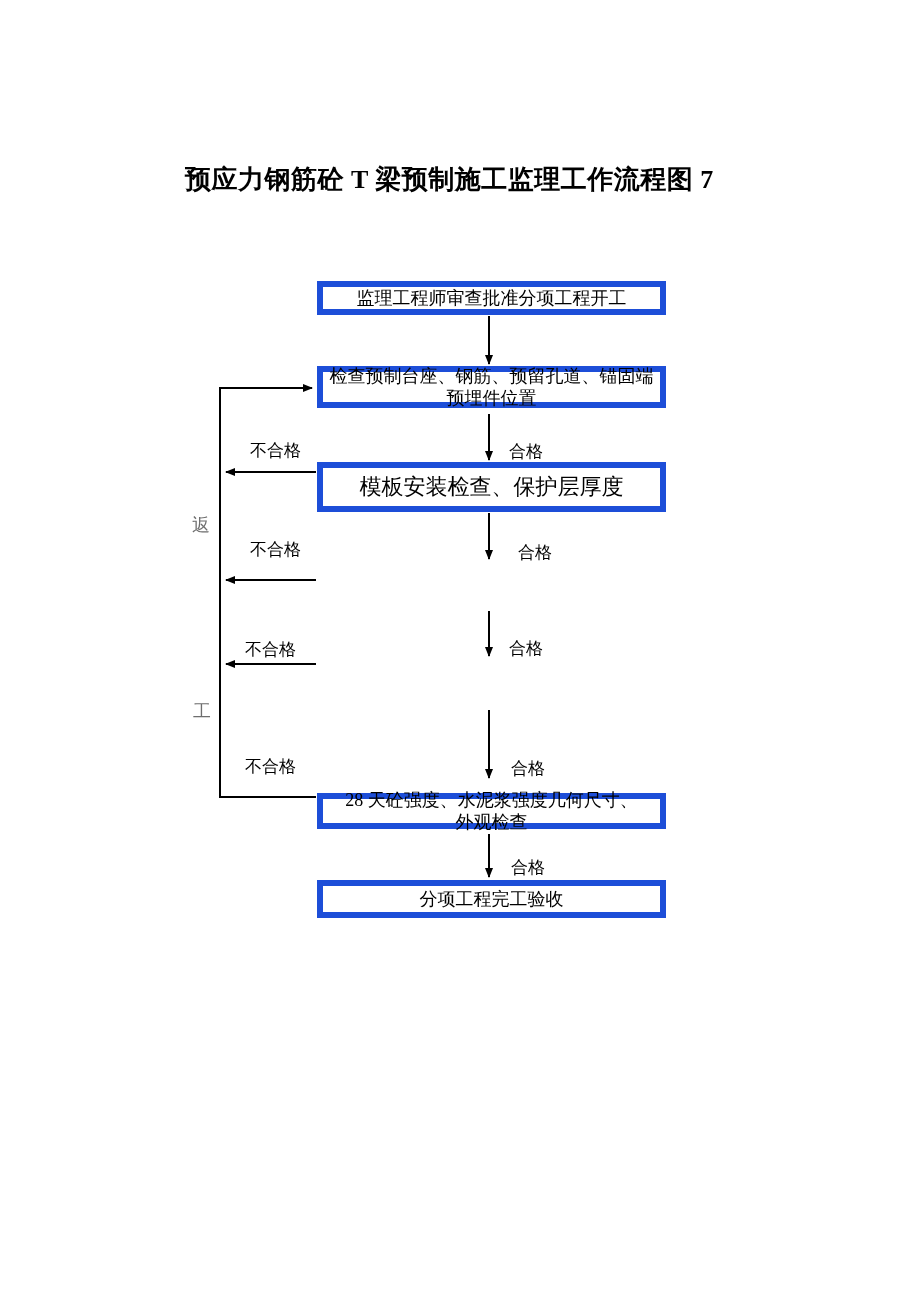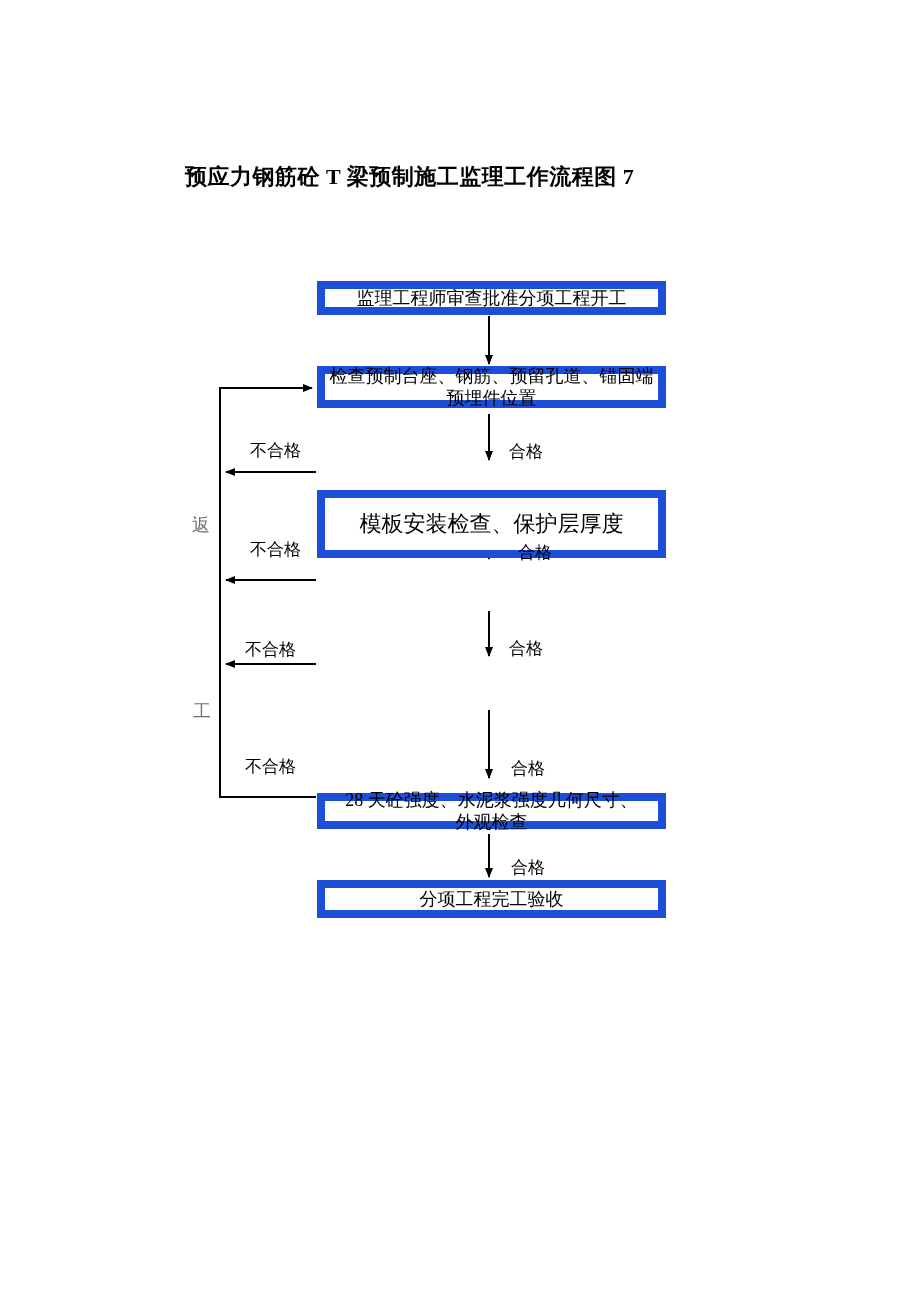--- a/index.html
+++ b/index.html
@@ -1,30 +1,30 @@
 <!DOCTYPE html>
 <html><head>
 <meta charset="utf-8">
 <style>
   html,body{margin:0;padding:0;background:#fff;}
   .page{position:relative;width:920px;height:1302px;background:#ffffff;overflow:hidden;
         font-family:"Liberation Serif","DejaVu Serif",serif;color:#000;}
-  .title{position:absolute;left:185px;top:162px;font-size:22px;font-weight:bold;
+  .title{position:absolute;left:185px;top:162px;font-size:26px;font-weight:bold;
          letter-spacing:0.5px;white-space:nowrap;z-index:3;}
   .watermark{position:absolute;left:231px;top:601px;font-size:50px;color:#dcdcdc;
              font-family:"Liberation Sans","DejaVu Sans",sans-serif;letter-spacing:1px;
              white-space:nowrap;z-index:1;}
   svg.connectors{position:absolute;left:0;top:0;z-index:2;}
   .box{position:absolute;left:317px;width:349px;box-sizing:border-box;
-       border:8px solid #1d4ed8;background:#ffffff;z-index:3;
+       border:6px solid #1d4ed8;background:#ffffff;z-index:3;
        display:flex;align-items:center;justify-content:center;
        text-align:center;font-size:18px;line-height:22px;white-space:pre-line;}
   .b1{top:281px;height:34px;}
   .b2{top:366px;height:42px;}
-  .b3{top:462px;height:68px;font-size:22px;margin-top:28px;}
+  .b3{top:462px;height:50px;font-size:22px;}
   .b4{top:561px;height:49px;}
   .b5{top:659px;height:50px;font-size:22px;}
   .b6{top:781px;height:36px;margin-top:12px;}
   .b7{top:880px;height:38px;}
   .lbl{position:absolute;font-size:17px;z-index:3;white-space:nowrap;}
   .p1{left:509px;top:440px;} .p2{left:518px;top:541px;} .p3{left:509px;top:637px;}
   .p4{left:511px;top:757px;} .p5{left:511px;top:856px;}
   .f1{left:250px;top:439px;} .f2{left:250px;top:538px;}
   .f3{left:245px;top:638px;} .f4{left:245px;top:755px;}
   .rw{position:absolute;font-size:18px;color:#6e6e6e;z-index:3;}

